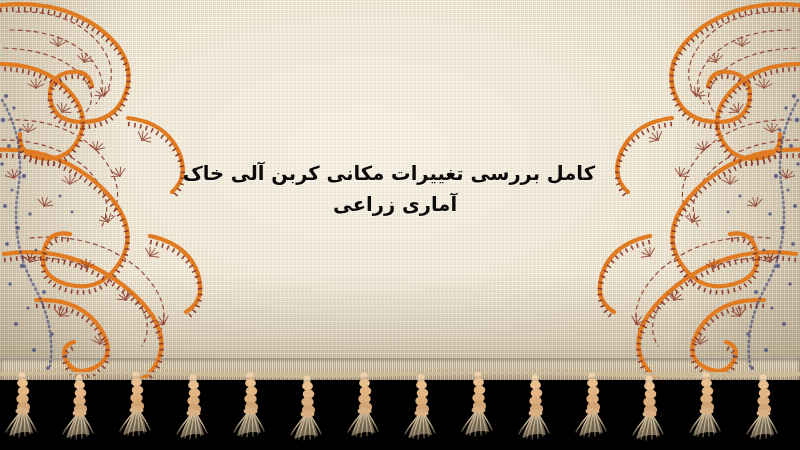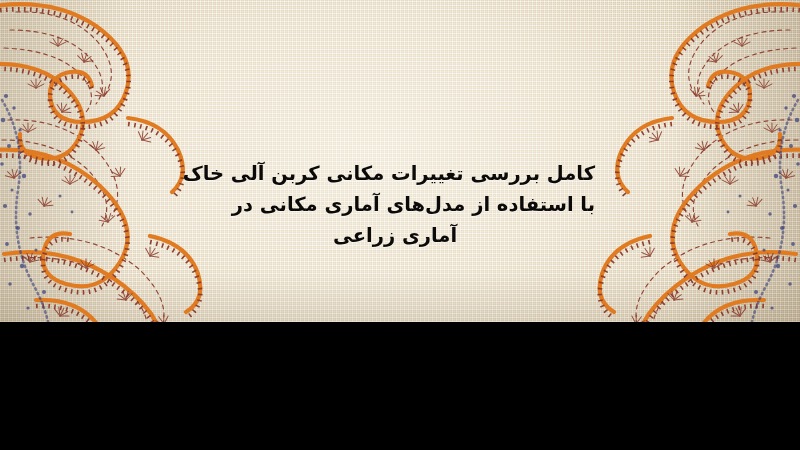--- a/index.html
+++ b/index.html
@@ -1,19 +1,19 @@
 <!DOCTYPE html>
 <html lang="fa" dir="rtl"><head>
 <meta charset="utf-8">
 <title>Pateh Embroidery Title Card</title>
 <style>
   html,body{margin:0;padding:0;background:#000;}
   #stage{
     position:relative;
-    width:800px;height:322px;
+    width:800px;height:450px;
     overflow:hidden;
     background:#050403;
     font-family:"DejaVu Sans", sans-serif;
   }
 
   
   .backdrop{
     position:absolute;inset:0;
     background:
       radial-gradient(ellipse 70% 55% at 50% 30%, #141110 0%, #070605 55%, #000 100%);
@@ -317,21 +317,20 @@
       <circle cx="60" cy="196" r="1.5"></circle>
         <circle cx="72" cy="212" r="1.4"></circle>
     </g>
     <g fill="none" stroke="#39407a" stroke-width="2.6" stroke-linecap="round" stroke-dasharray="1.4 3.6" opacity=".6">
       <path d="M2 100 Q 26 140 18 190 Q 10 242 34 286 Q 56 326 50 366"></path>
     </g>
   </svg>
 
   <div class="title-block">
     <span class="ln ln1">کامل بررسی تغییرات مکانی کربن آلی خاک</span>
-    <span class="ln ln2">با استفاده از مدل‌های آماری مکانی در</span>
     <span class="ln ln3">آماری زراعی</span>
   </div>
 
   <svg class="fringe" width="800" height="78" viewBox="0 0 800 78">
     <defs>
       <linearGradient id="cordg" x1="0" y1="0" x2="0" y2="1">
         <stop offset="0%" stop-color="#f0d3ae"></stop>
         <stop offset="45%" stop-color="#e0b versus"></stop>
         <stop offset="45%" stop-color="#e0b583"></stop>
         <stop offset="100%" stop-color="#b98d5e"></stop>

